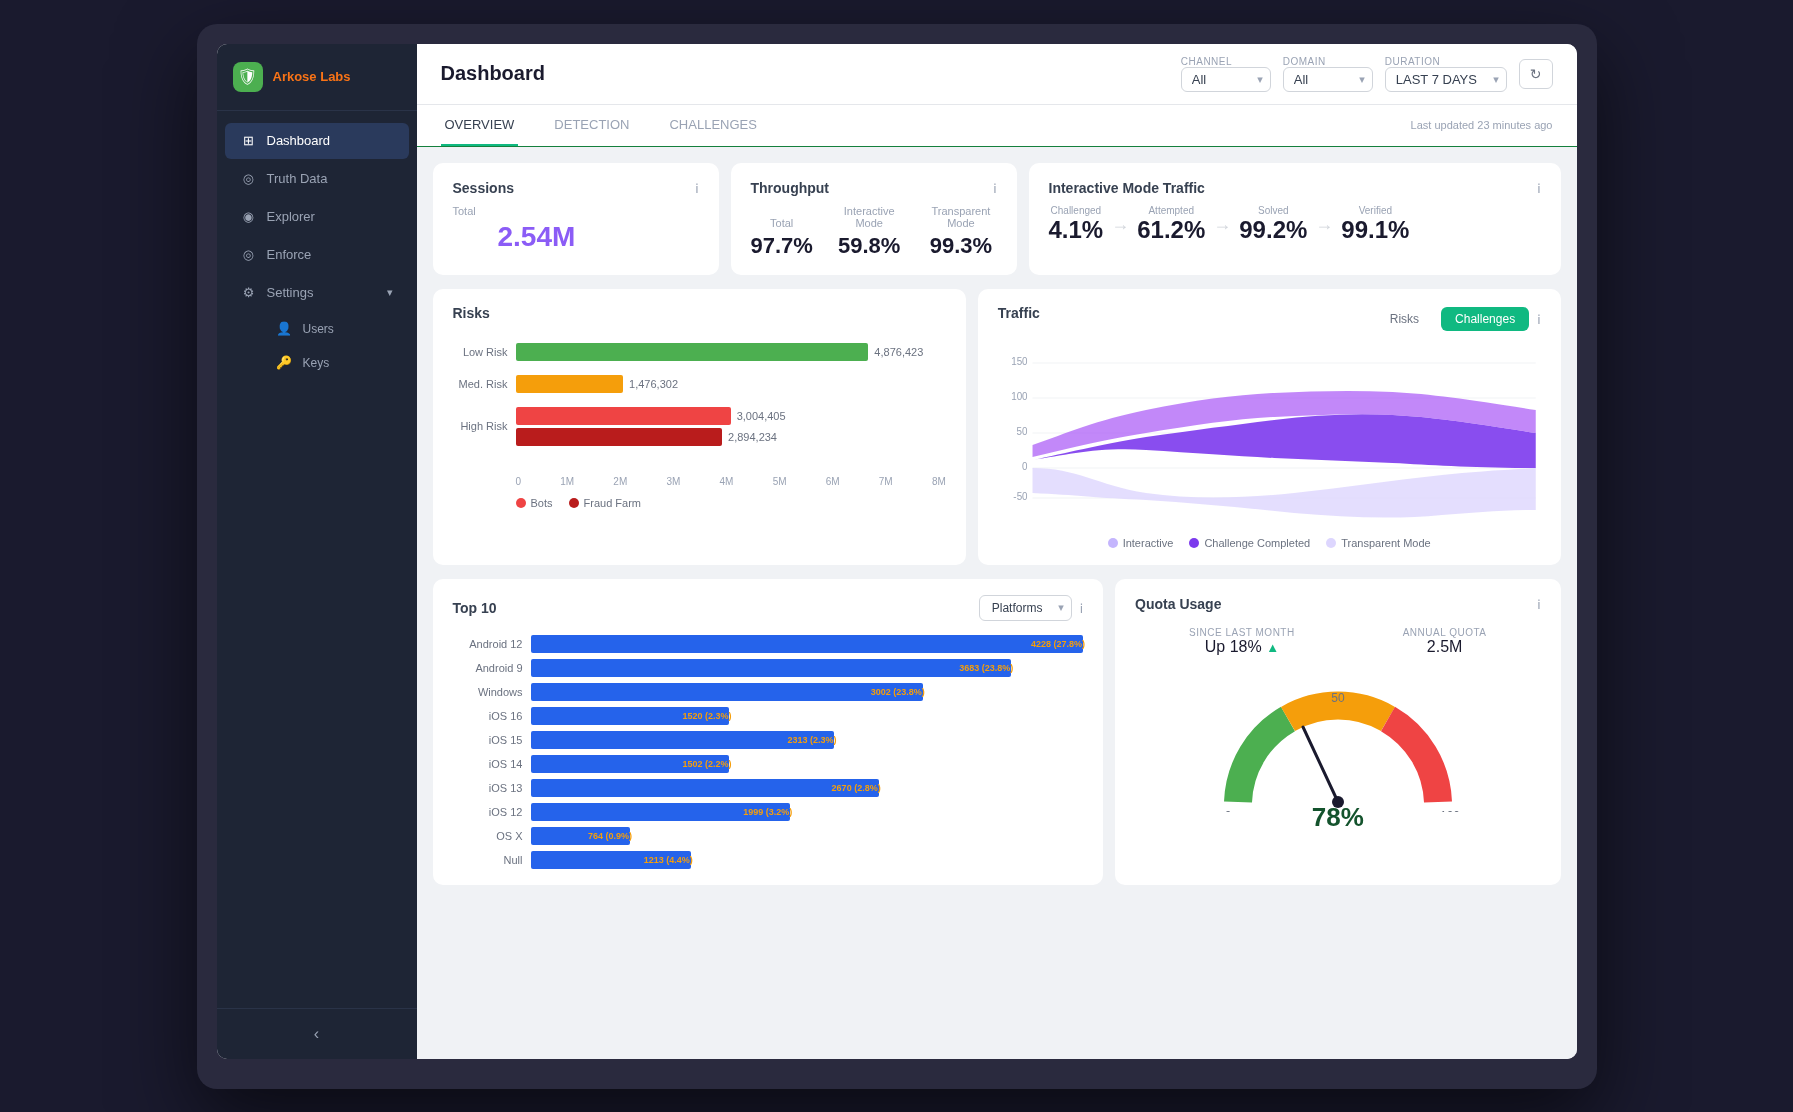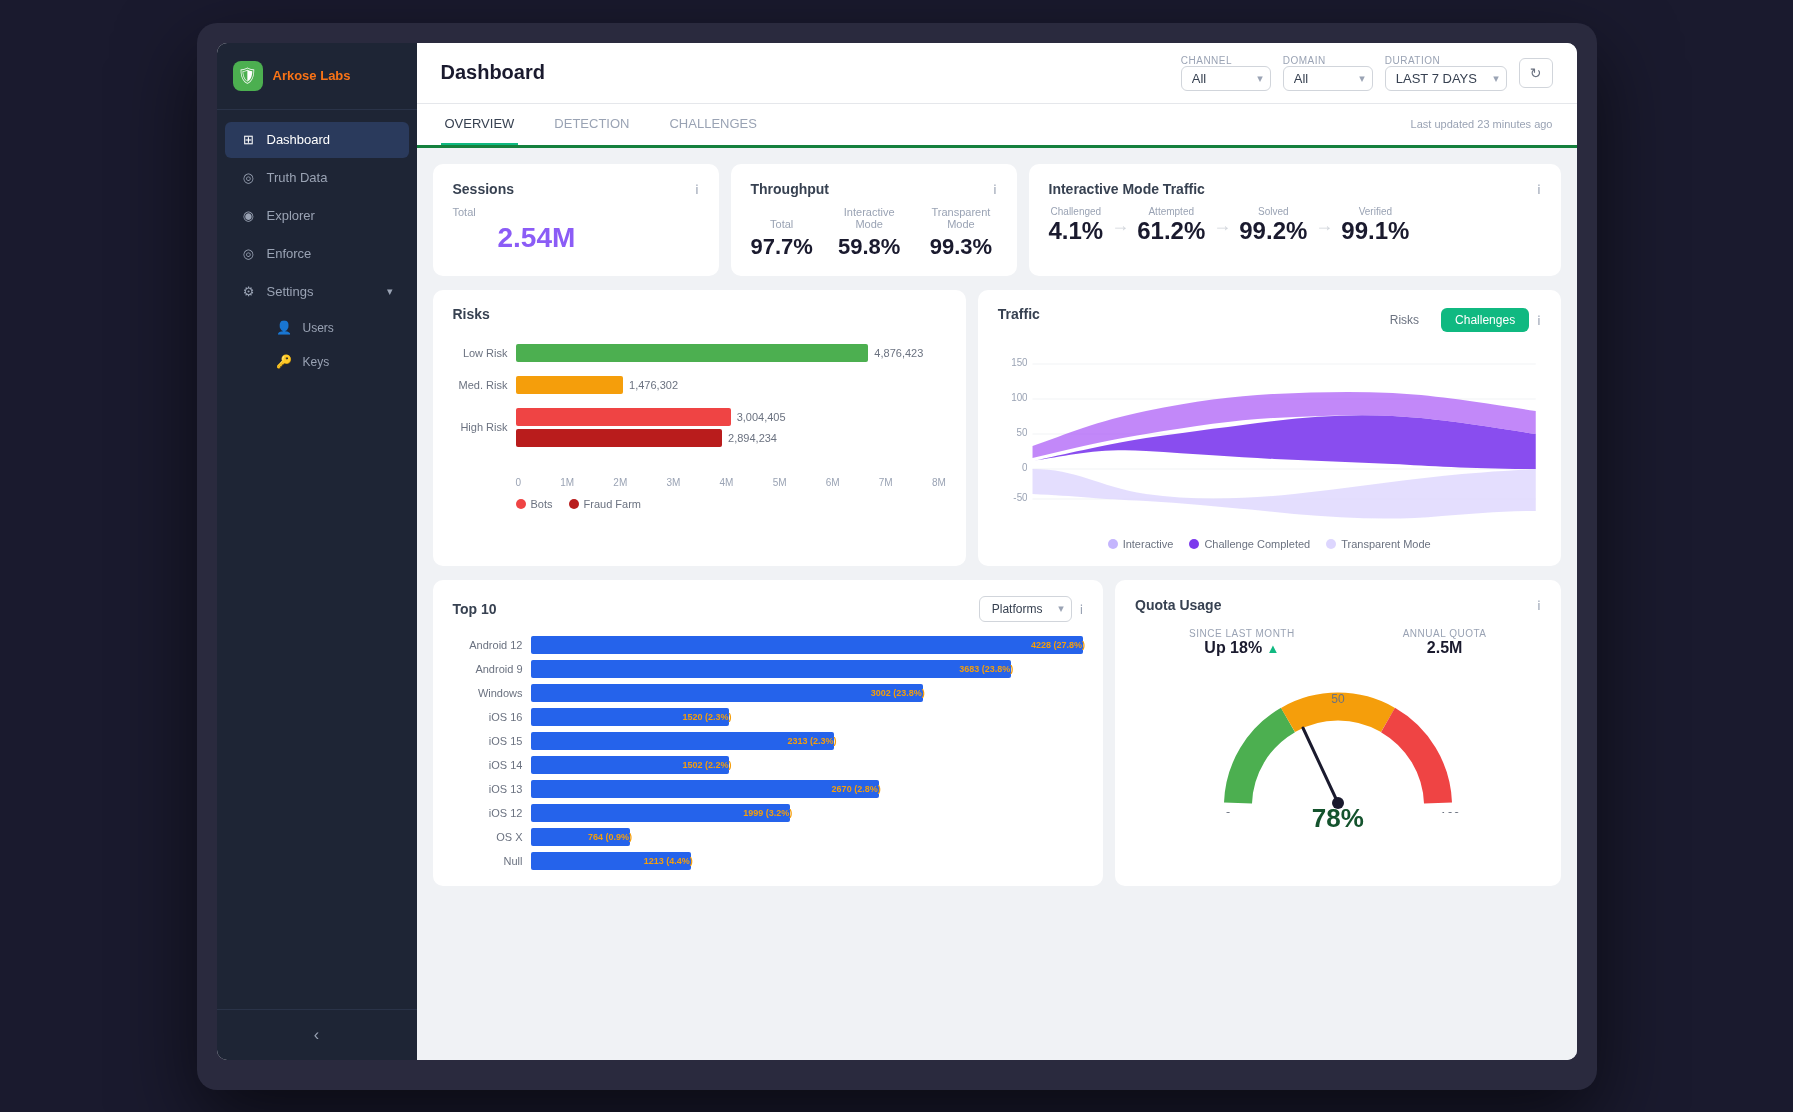--- a/index.html
+++ b/index.html
@@ -165,21 +165,21 @@
       border: 1px solid #d1d5db;
       border-radius: 6px;
       padding: 6px 10px;
       cursor: pointer;
       color: #6b7280;
       font-size: 14px;
     }
     
     .tabs-bar {
       background: #fff;
-      border-bottom: 3px solid #15803d;
+      border-bottom: 1px solid #15803d;
       padding: 0 24px;
       display: flex;
       align-items: center;
       justify-content: space-between;
     }
     .tabs {
       display: flex;
       gap: 32px;
     }
     .tab {
@@ -509,21 +509,21 @@
       text-align: center;
     }
     .quota-stat-label {
       font-size: 10px;
       color: #9aa3b4;
       text-transform: uppercase;
       letter-spacing: 0.5px;
     }
     .quota-stat-value {
       font-size: 16px;
-      font-weight: 700;
+      font-weight: 400;
       color: #1a1a2e;
     }
     .gauge-container {
       display: flex;
       flex-direction: column;
       align-items: center;
     }
     .gauge-svg {
       width: 260px;
       height: 140px;

